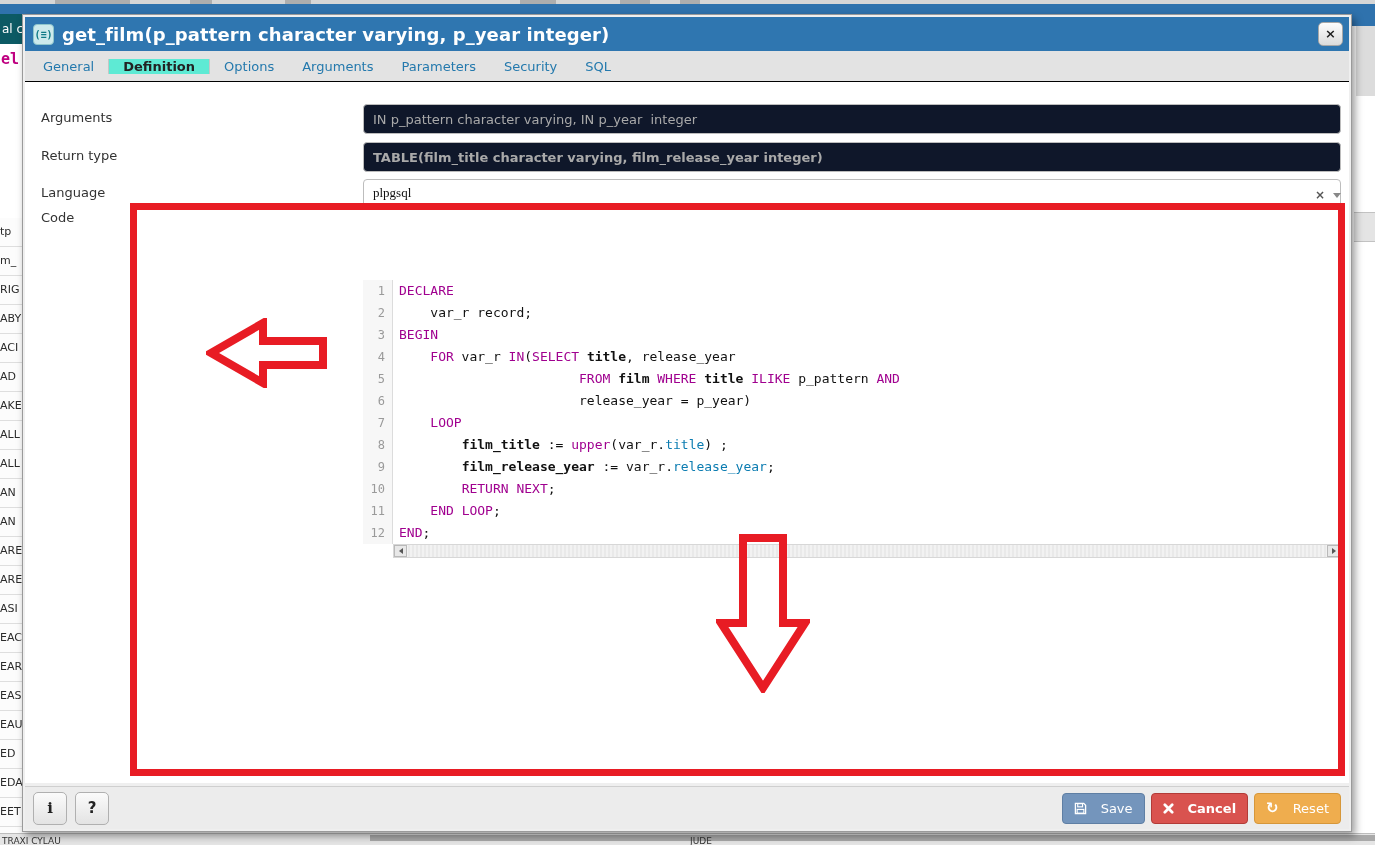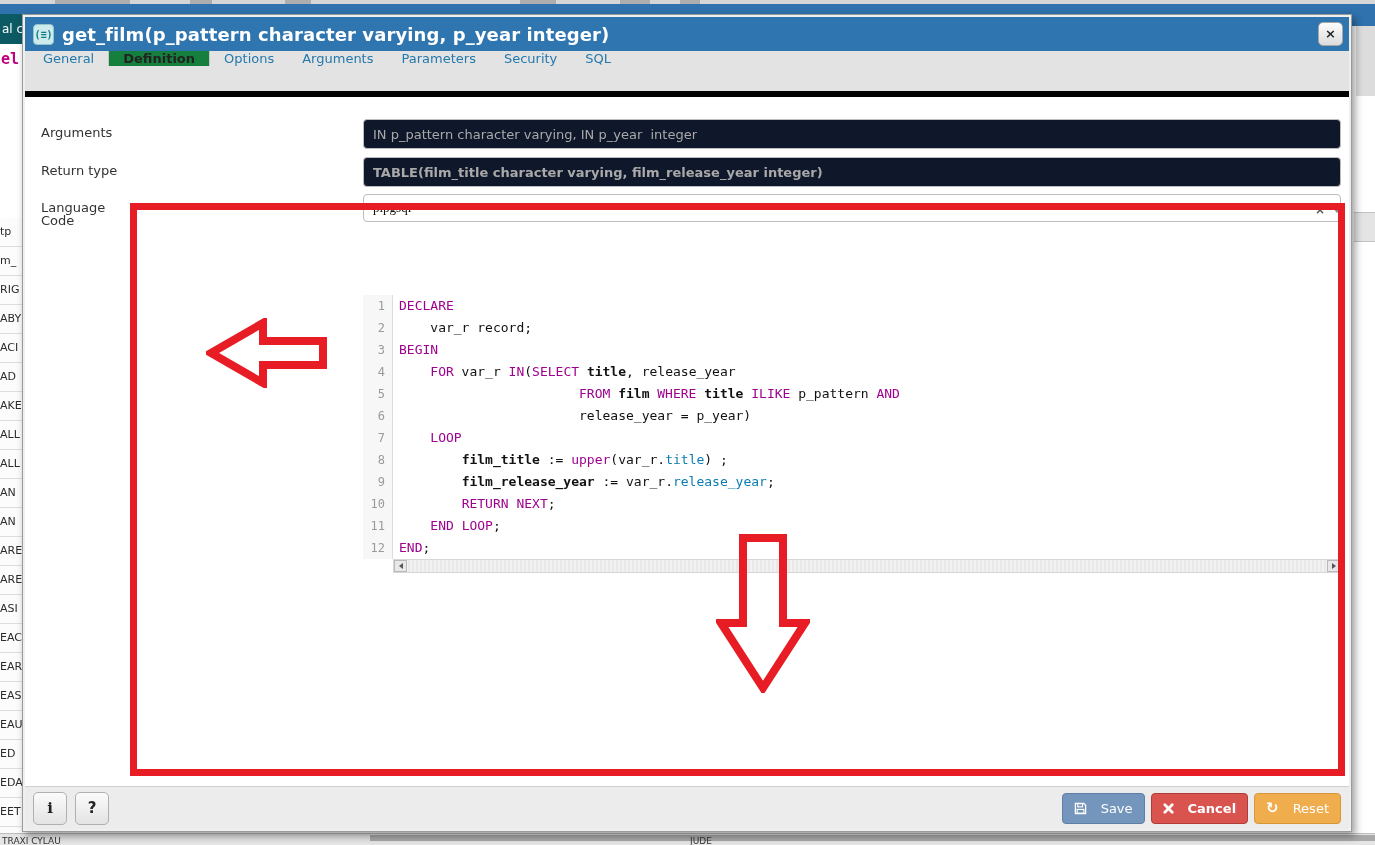--- a/index.html
+++ b/index.html
@@ -22,23 +22,23 @@
   .bg-bottomstrip .bar { position:absolute; left:370px; top:1px; width:1005px; height:6px; background:#a9a9a9; }
   .bg-bottomstrip .bfrag { position:absolute; top:2px; font-size:9px; color:#333; white-space:nowrap; }
 
   
   .dialog { position:absolute; left:22px; top:14px; width:1330px; height:818px; background:#efefef; border:1px solid #9a9a9a; box-shadow:3px 4px 8px rgba(0,0,0,.4); padding:2px; }
   .titlebar { position:relative; height:34px; background:#2f76b0; display:flex; align-items:center; padding:0 8px; }
   .fn-icon { width:21px; height:21px; border-radius:4px; background:#cdeaec; border:1px solid #8fc6cc; color:#0f7a86; font-family:"DejaVu Sans Mono",monospace; font-size:10px; font-weight:bold; text-align:center; line-height:19px; margin-right:8px; }
   .title-text { color:#fff; font-size:18px; font-weight:600; letter-spacing:.1px; }
   .close-btn { position:absolute; right:6px; top:5px; width:25px; height:24px; background:linear-gradient(#fdfdfd,#dcdcdc); border:1px solid #a7a7a7; border-radius:5px; color:#222; font-size:13px; font-weight:bold; text-align:center; line-height:22px; cursor:pointer; }
 
-  .tabbar { height:46px; background:#e3e3e3; border-bottom:6px solid #000000; display:flex; align-items:flex-start; padding-left:4px; }
+  .tabbar { height:31px; background:#e3e3e3; border-bottom:1px solid #000000; display:flex; align-items:center; padding-left:4px; }
   .tab { padding:0 14px; font-size:13px; color:#2479ad; display:flex; align-items:center; cursor:pointer; }
-  .tab.active { background:#15803d; color:#222; font-weight:600; border-left:1px solid #c6c6c6; border-right:1px solid #c6c6c6; margin-bottom:-1px; }
+  .tab.active { background:#5eead4; color:#222; font-weight:600; border-left:1px solid #c6c6c6; border-right:1px solid #c6c6c6; margin-bottom:-1px; }
 
   .content { position:relative; background:#fff; height:701px; }
   .frm-label { position:absolute; left:16px; font-size:13px; color:#333; }
   .frm-input { position:absolute; left:338px; width:978px; height:30px; border:1px solid #bdbdbd; border-radius:4px; font-size:13px; font-family:"DejaVu Sans","Liberation Sans",sans-serif; padding:0 9px; color:#111; background:#fff; }
   .frm-input:disabled { background:#0f172a; color:#a9a9a9; -webkit-text-fill-color:#a9a9a9; opacity:1; }
   .combo-ctrls { position:absolute; left:1276px; top:160px; width:40px; height:24px; display:flex; align-items:center; justify-content:flex-end; gap:8px; }
   .combo-x { color:#555; font-size:12px; font-weight:bold; cursor:pointer; }
   .combo-caret { width:0; height:0; border-left:4px solid transparent; border-right:4px solid transparent; border-top:5px solid #888; cursor:pointer; }
 
   
@@ -147,21 +147,21 @@
       <span class="frm-label" style="top:66px;">Return type</span>
       <input class="frm-input" style="top: 60px; font-weight: bold;" disabled="" value="TABLE(film_title character varying, film_release_year integer)">
 
       <span class="frm-label" style="top:103px;">Language</span>
       <input class="frm-input" style="top: 97px; height: 28px; font-family: Liberation Serif, serif;" value="plpgsql">
       <span class="combo-ctrls" style="top:101px;">
         <span class="combo-x">×</span>
         <span class="combo-caret"></span>
       </span>
 
-      <span class="frm-label" style="top:116px;">Code</span>
+      <span class="frm-label" style="top:128px;">Code</span>
 
       <div class="code-editor">
         <div class="gutter-fill"></div>
         <div class="code-scroll">
           <div class="code-lines">
               <div class="cl">
                 <span class="ln">1</span>
                 <span class="ct"><span class="tk-k">DECLARE</span></span>
               </div>
               <div class="cl">

